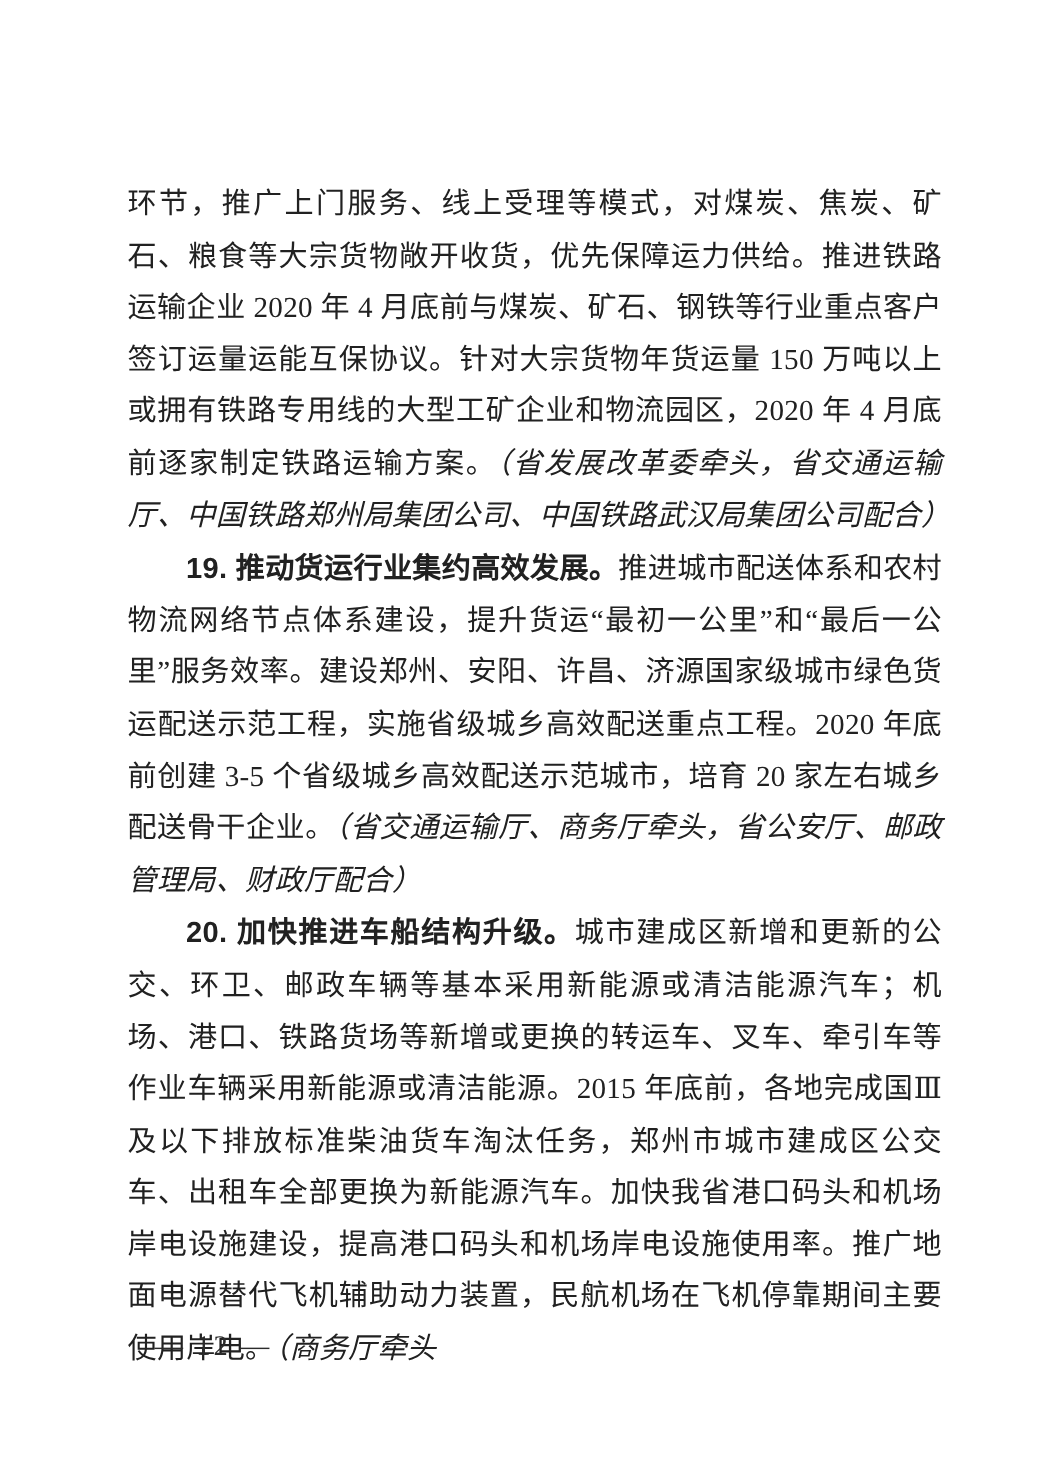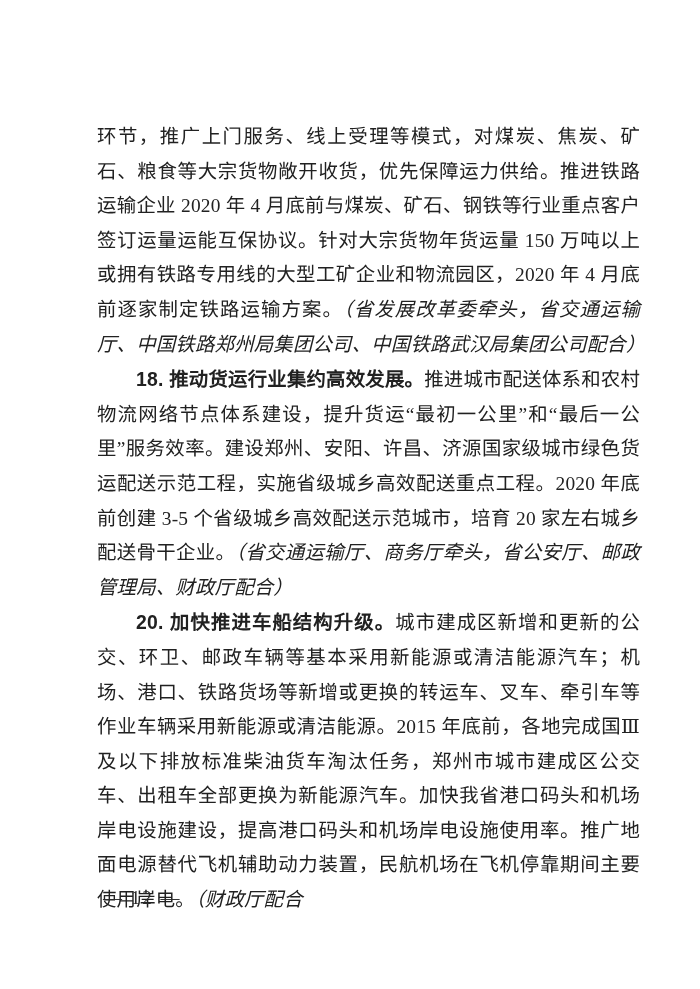--- a/index.html
+++ b/index.html
@@ -12,21 +12,21 @@
     position: relative;
     width: 700px;
     height: 989px;
     background: #ffffff;
     overflow: hidden;
     font-family: "Liberation Serif", "DejaVu Serif", serif;
     color: #212121;
   }
   .text-block {
     position: absolute;
-    left: 97px;
+    left: 85px;
     top: 120px;
     width: 543px;
   }
   p.para {
     margin: 0;
     padding: 0;
     font-size: 19.4px;
     line-height: 34.6px;
     text-align: justify;
     text-justify: inter-ideograph;
@@ -66,24 +66,24 @@
 
 <div class="page">
 
   <div class="text-block">
 
     <p class="para">
       <span class="run-body">环节，推广上门服务、线上受理等模式，对煤炭、焦炭、矿石、粮食等大宗货物敞开收货，优先保障运力供给。推进铁路运输企业 2020 年 4 月底前与煤炭、矿石、钢铁等行业重点客户签订运量运能互保协议。针对大宗货物年货运量 150 万吨以上或拥有铁路专用线的大型工矿企业和物流园区，2020 年 4 月底前逐家制定铁路运输方案。</span><span class="run-kai">（省发展改革委牵头，省交通运输厅、中国铁路郑州局集团公司、中国铁路武汉局集团公司配合）</span>
     </p>
 
     <p class="para indented">
-      <span class="run-bold">18. 推动货运行业集约高效发展。</span><span class="run-body">推进城市配送体系和农村物流网络节点体系建设，提升货运“最初一公里”和“最后一公里”服务效率。建设郑州、安阳、许昌、济源国家级城市绿色货运配送示范工程，实施省级城乡高效配送重点工程。2020 年底前创建 3-5 个省级城乡高效配送示范城市，培育 20 家左右城乡配送骨干企业。</span><span class="run-kai">（省交通运输厅、商务厅牵头，省公安厅、邮政管理局、财政厅配合）</span>
+      <span class="run-bold">19. 推动货运行业集约高效发展。</span><span class="run-body">推进城市配送体系和农村物流网络节点体系建设，提升货运“最初一公里”和“最后一公里”服务效率。建设郑州、安阳、许昌、济源国家级城市绿色货运配送示范工程，实施省级城乡高效配送重点工程。2020 年底前创建 3-5 个省级城乡高效配送示范城市，培育 20 家左右城乡配送骨干企业。</span><span class="run-kai">（省交通运输厅、商务厅牵头，省公安厅、邮政管理局、财政厅配合）</span>
     </p>
 
     <p class="para indented">
-      <span class="run-bold">20. 加快推进车船结构升级。</span><span class="run-body">城市建成区新增和更新的公交、环卫、邮政车辆等基本采用新能源或清洁能源汽车；机场、港口、铁路货场等新增或更换的转运车、叉车、牵引车等作业车辆采用新能源或清洁能源。2015 年底前，各地完成国Ⅲ及以下排放标准柴油货车淘汰任务，郑州市城市建成区公交车、出租车全部更换为新能源汽车。加快我省港口码头和机场岸电设施建设，提高港口码头和机场岸电设施使用率。推广地面电源替代飞机辅助动力装置，民航机场在飞机停靠期间主要使用岸电。</span><span class="run-kai">（财政厅配合</span>
+      <span class="run-bold">20. 加快推进车船结构升级。</span><span class="run-body">城市建成区新增和更新的公交、环卫、邮政车辆等基本采用新能源或清洁能源汽车；机场、港口、铁路货场等新增或更换的转运车、叉车、牵引车等作业车辆采用新能源或清洁能源。2015 年底前，各地完成国Ⅲ及以下排放标准柴油货车淘汰任务，郑州市城市建成区公交车、出租车全部更换为新能源汽车。加快我省港口码头和机场岸电设施建设，提高港口码头和机场岸电设施使用率。推广地面电源替代飞机辅助动力装置，民航机场在飞机停靠期间主要使用岸电。</span><span class="run-kai">（商务厅牵头</span>
     </p>
 
   </div>
 
   <div class="footer-page-number">— 12 —</div>
 
 </div>
 
 </body></html>

